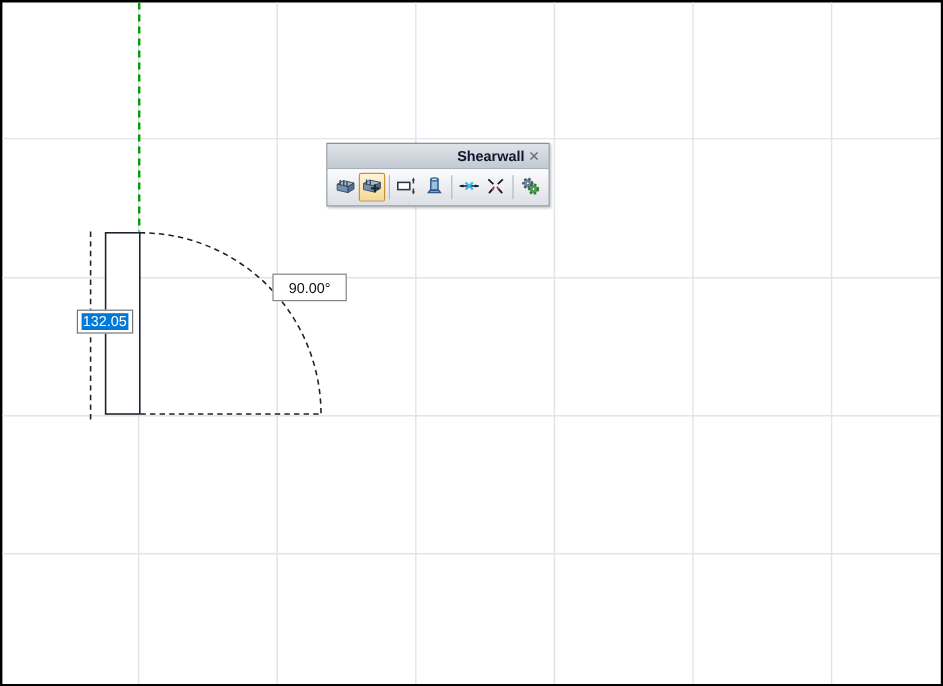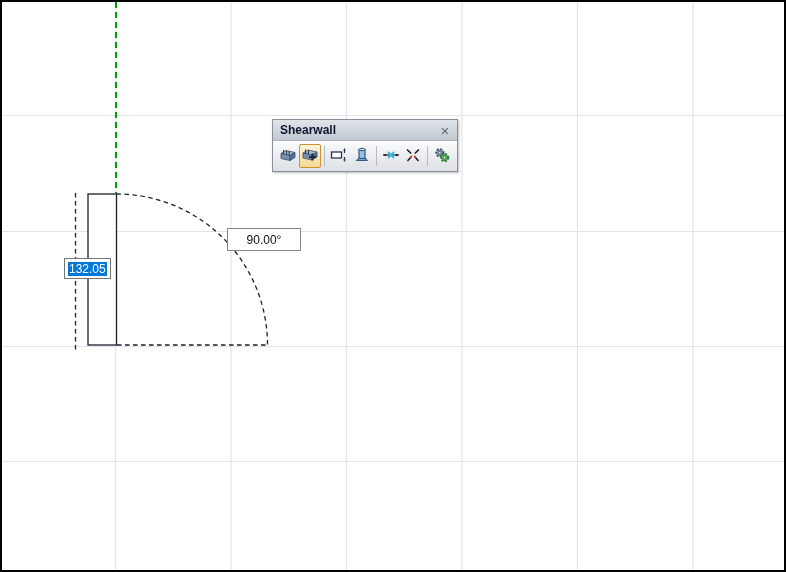--- a/index.html
+++ b/index.html
@@ -25,20 +25,21 @@
     background: #e3e6ea;
     box-shadow: 1px 1px 2px rgba(60,65,75,0.35);
   }
   .toolbar-titlebar {
     height: 21px;
     display: flex;
     align-items: center;
     padding: 0 4px 0 7px;
     background: linear-gradient(#dfe4e9, #c2c9d1);
     border-bottom: 1px solid #aab1ba;
+    text-align: right;
   }
   .toolbar-title {
     flex: 1;
     font-size: 12px;
     font-weight: bold;
     color: #10142e;
     line-height: 20px;
     white-space: nowrap;
   }
   .toolbar-close {
@@ -98,21 +99,21 @@
     font-size: 12px;
     padding: 0 1px;
     white-space: nowrap;
   }
 
   
   .angle-box {
     position: absolute;
     left: 227px;
     top: 228px;
-    width: 74px;
+    width: 62px;
     height: 23px;
     background: #ffffff;
     border: 1.5px solid #858585;
     display: flex;
     align-items: center;
     justify-content: center;
     font-size: 12px;
     color: #101010;
     white-space: nowrap;
   }

